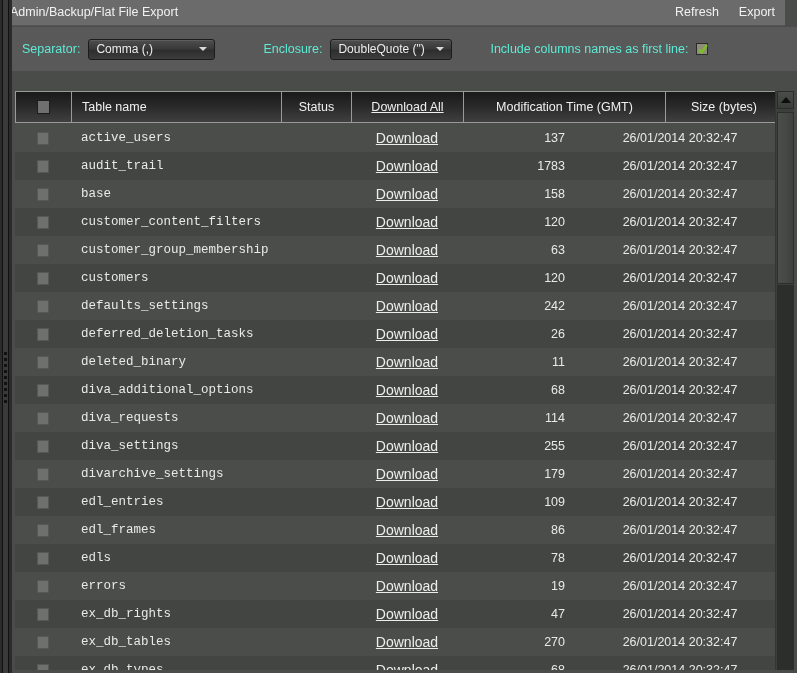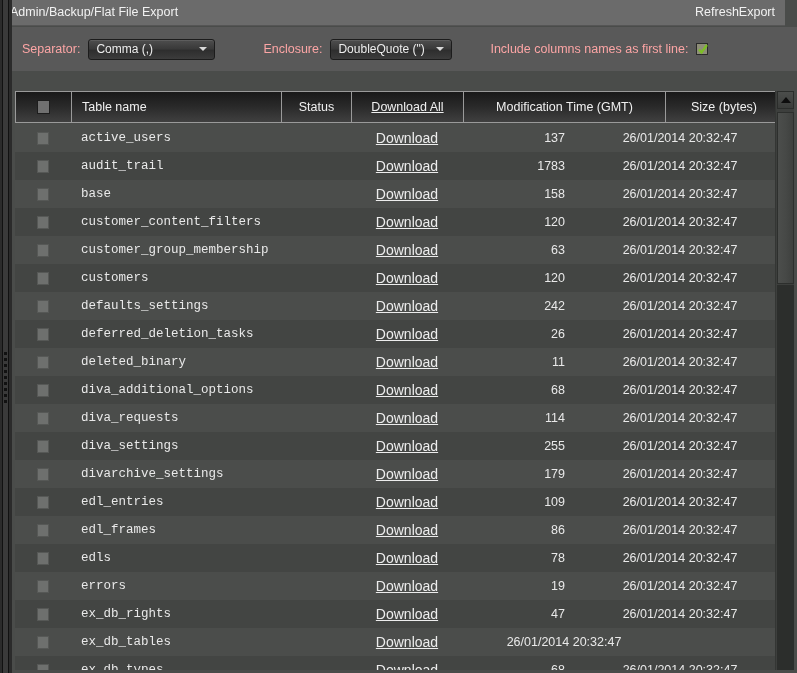--- a/index.html
+++ b/index.html
@@ -81,20 +81,21 @@
     top: 5px;
     font-size: 12.5px;
     color: #f2f2f2;
     white-space: nowrap;
   }
   .titlebar .actions {
     position: absolute;
     right: 10px;
     top: 5px;
     display: flex;
+    gap: 20px;
   }
   .titlebar .actions span {
     font-size: 12.5px;
     color: #f2f2f2;
     cursor: pointer;
     white-space: nowrap;
   }
 
   
   .toolbar {
@@ -107,21 +108,21 @@
   }
   .toolbar .inner {
     position: absolute;
     left: 10px; top: 0;
     right: 0; bottom: 0;
     display: flex;
     align-items: center;
   }
   .tb-label {
     font-size: 12.5px;
-    color: #fca5a5;
+    color: #5eead4;
     white-space: nowrap;
   }
 
   .select {
     position: relative;
     height: 21px;
     border: 1px solid #1c1c1c;
     border-radius: 3px;
     background: linear-gradient(180deg, #4e4e4e 0%, #3a3a3a 45%, #2e2e2e 55%, #3c3c3c 100%);
     box-shadow: inset 0 1px 0 rgba(255,255,255,0.09);
@@ -612,20 +613,21 @@
         </div>
         <div class="row odd">
           <div class="cell c-check">
             <span class="row-checkbox"></span>
           </div>
           <div class="cell c-name">ex_db_tables</div>
           <div class="cell c-status"></div>
           <div class="cell c-dl">
             <span class="dl-link">Download</span>
           </div>
+          <div class="cell c-size">270</div>
           <div class="cell c-mod">26/01/2014 20:32:47</div>
         </div>
         <div class="row even">
           <div class="cell c-check">
             <span class="row-checkbox"></span>
           </div>
           <div class="cell c-name">ex_db_types</div>
           <div class="cell c-status"></div>
           <div class="cell c-dl">
             <span class="dl-link">Download</span>

